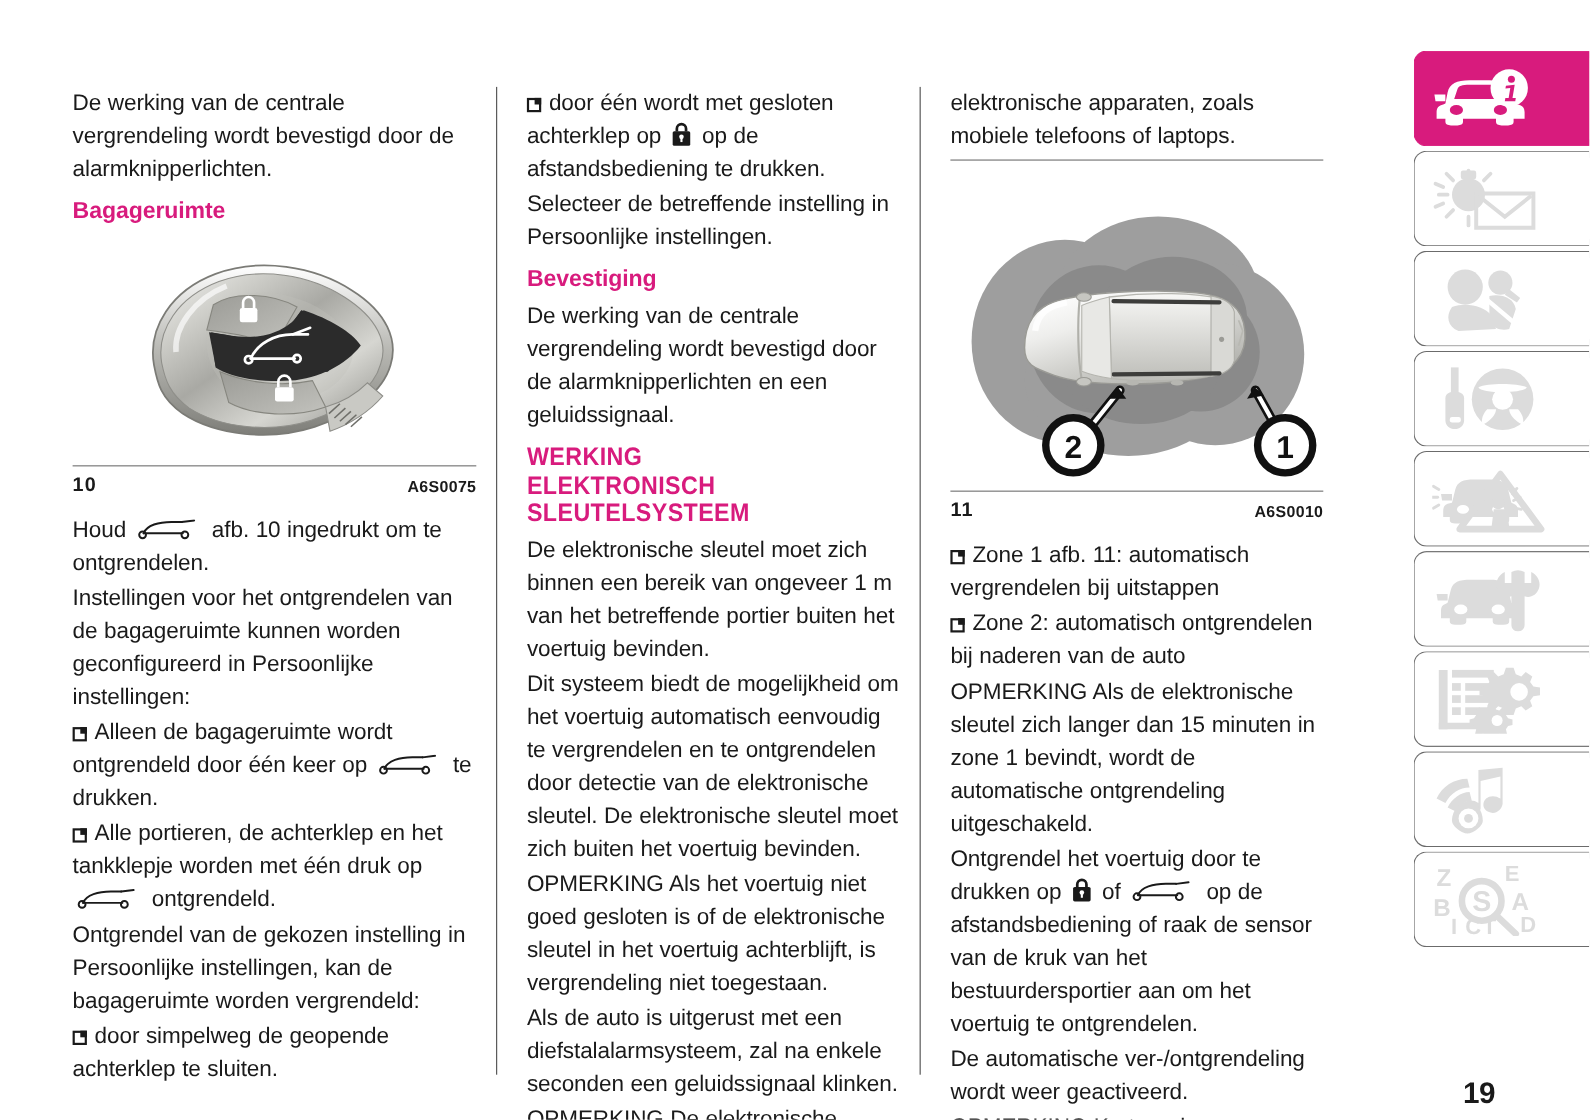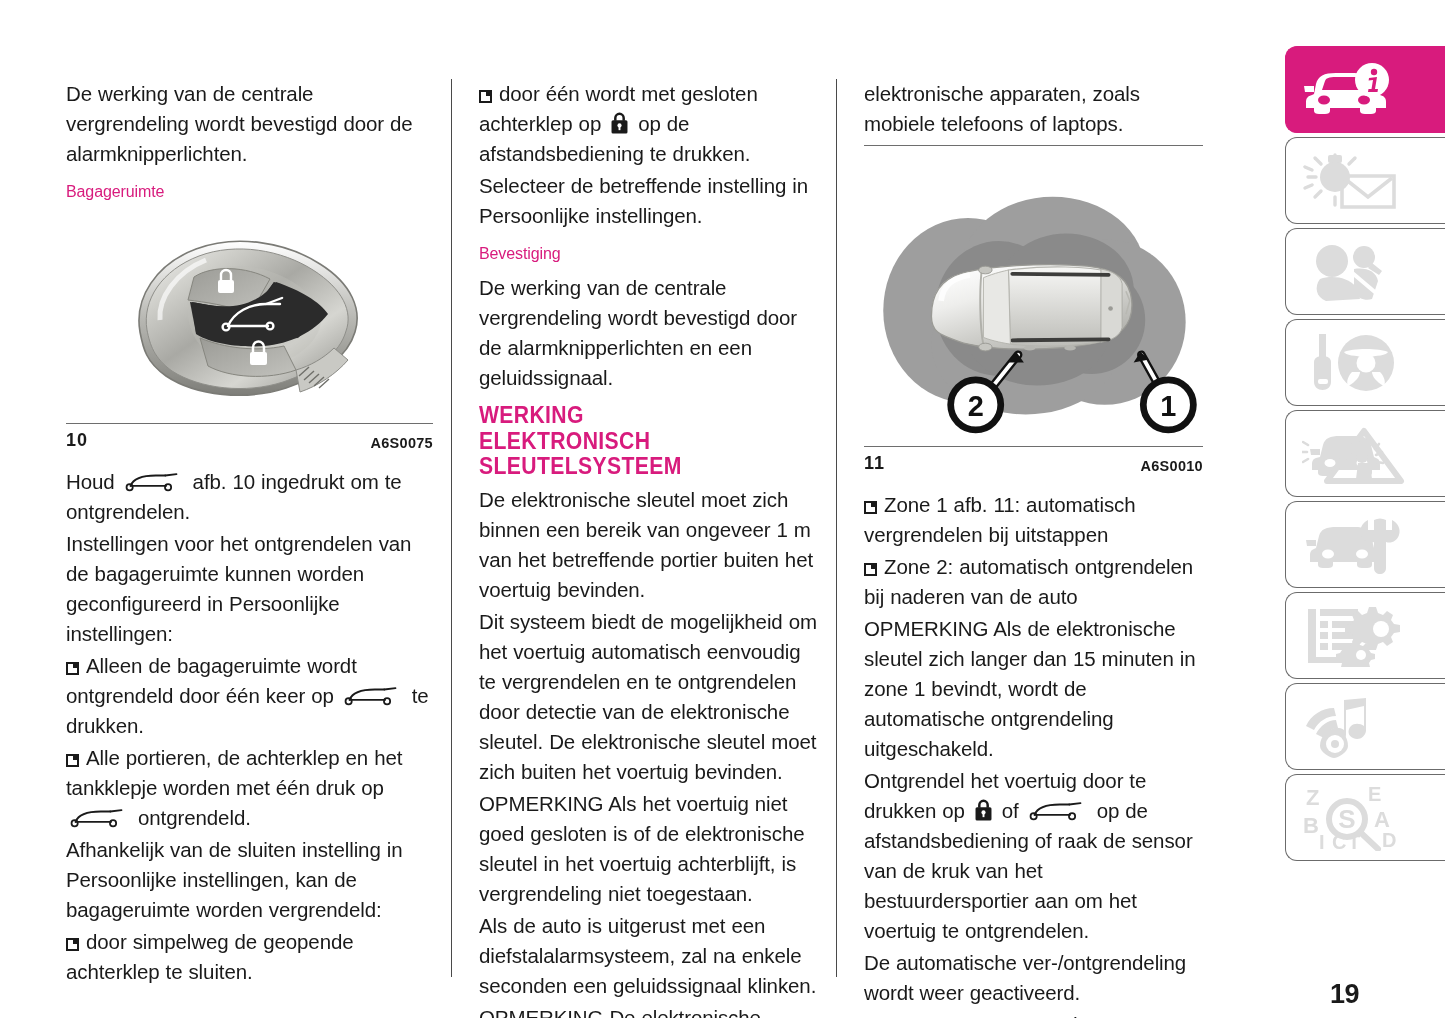--- a/index.html
+++ b/index.html
@@ -42,22 +42,22 @@
   .para {
     font-size:20.5px;
     line-height:30px;
     letter-spacing:-0.1px;
     margin-bottom:2px;
     word-spacing:0.4px;
   }
 
   .h-sub {
     color:#D81B7D;
-    font-size:16px;
-    font-weight:normal;
+    font-size:21px;
+    font-weight:bold;
     line-height:30px;
     margin:8px 0 4px 0;
     letter-spacing:-0.1px;
   }
   .h-main {
     color:#D81B7D;
     font-size:23px;
     font-weight:bold;
     line-height:25.5px;
     letter-spacing:0.4px;
@@ -270,21 +270,21 @@
             <g fill="none" stroke="#1a1a1a" stroke-width="1.9" stroke-linecap="round">
               <path d="M7 13 C10 5 22 2 34 2 L44 2"></path>
               <path d="M7 13 L45 13"></path>
               <path d="M44 2 L56 0.5"></path>
               <circle cx="6" cy="14.5" r="3.3"></circle>
               <circle cx="47" cy="14.5" r="3.3"></circle>
             </g>
           </svg><span> ontgrendeld.</span>
       </p>
 
-      <p class="para">Afhankelijk van de sluiten instelling in Persoonlijke instellingen, kan de bagageruimte worden vergrendeld:</p>
+      <p class="para">Ontgrendel van de gekozen instelling in Persoonlijke instellingen, kan de bagageruimte worden vergrendeld:</p>
 
       <p class="para">
         <span class="bullet"></span><span>door simpelweg de geopende achterklep te sluiten.</span>
       </p>
     </div>
 
     <div class="col has-rule">
 
       <p class="para">
         <span class="bullet"></span><span>door één wordt met gesloten achterklep op </span><svg class="ic ic-lock" viewBox="0 0 20 24">

